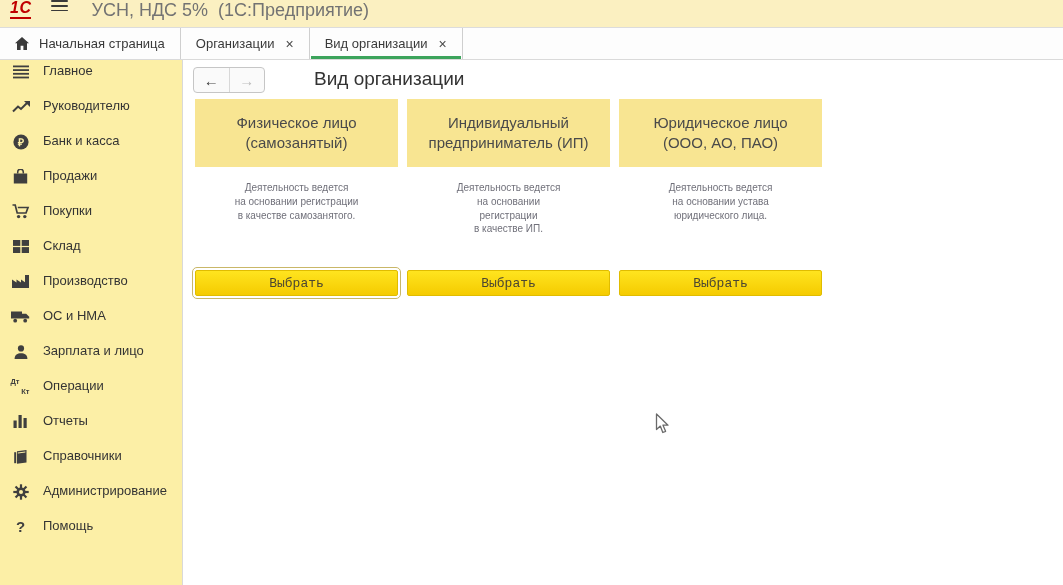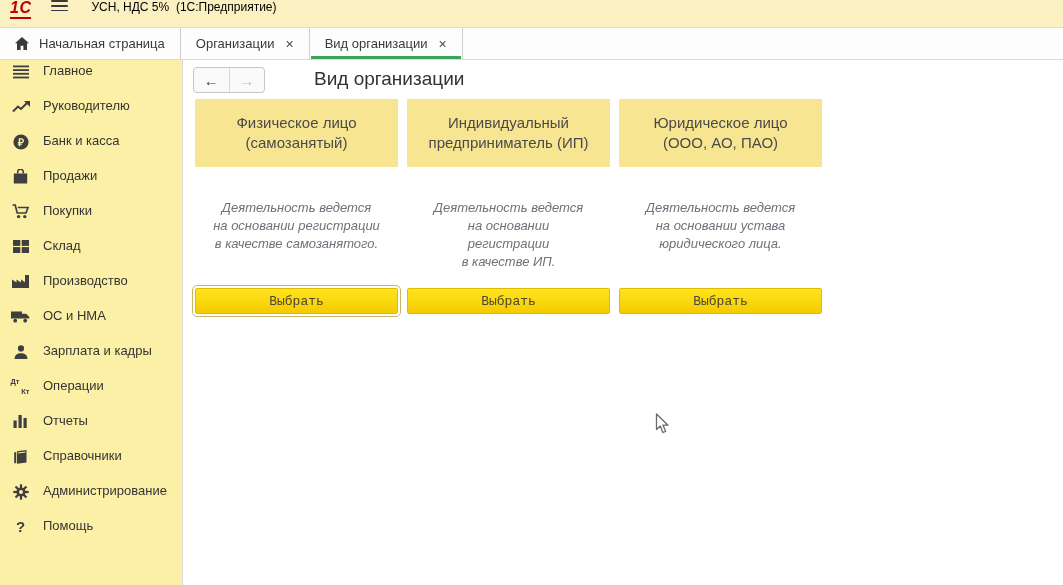--- a/index.html
+++ b/index.html
@@ -13,21 +13,21 @@
     position:absolute;top:0;left:0;width:1063px;height:28px;box-sizing:border-box;
     background:#FBF0C1;border-bottom:1px solid #DCDCDC;
     display:flex;align-items:flex-start;
   }
   .logo{
     margin-left:10px;font-weight:bold;font-style:italic;font-size:16px;
     color:#C00000;border-bottom:2px solid #C00000;line-height:1.05;letter-spacing:.5px;
   }
   .hamburger{margin-left:20px;width:17px;display:flex;flex-direction:column;gap:3px;cursor:pointer}
   .hamburger i{display:block;height:1.8px;background:#3a3a3a;border-radius:1px}
-  .win-title{margin-left:23px;font-size:12px;color:#000000;white-space:pre}
+  .win-title{margin-left:23px;font-size:18px;color:#737373;white-space:pre}
   
   .tabbar{
     position:absolute;top:28px;left:0;width:1063px;height:32px;box-sizing:border-box;
     background:#FDFDFD;border-bottom:1px solid #DADADA;display:flex;align-items:stretch;
   }
   .tab{
     display:flex;align-items:center;padding:0 15px;position:relative;
     border-right:1px solid #CFCFCF;font-size:13px;color:#3a3a3a;cursor:pointer;
   }
   .tab .tab-home-icon{display:flex;margin-right:10px}
@@ -60,22 +60,22 @@
   .nav-btn.back{color:#3f3f3f;border-right:1px solid #D8D8D8}
   .nav-btn.fwd{color:#BDBDBD}
   .main-title{position:absolute;top:8px;left:131px;font-size:19px;color:#333333;white-space:nowrap}
   .cards{position:absolute;top:39px;left:12px;display:grid;grid-template-columns:repeat(3,203px);column-gap:9px}
   .card{display:flex;flex-direction:column}
   .card-header{
     height:68px;background:#F8E592;display:flex;align-items:center;justify-content:center;
     text-align:center;font-size:15px;color:#4a4a4a;line-height:1.35;white-space:pre-line;
   }
   .card-desc{
-    height:89px;margin-top:32px;text-align:center;font-size:13px;color:#70707A;
-    line-height:1.38;white-space:pre-line;font-style:italic;
+    height:89px;margin-top:14px;text-align:center;font-size:10px;color:#70707A;
+    line-height:1.38;white-space:pre-line;
   }
   .card-btn{
     height:26px;width:100%;box-sizing:border-box;cursor:pointer;
     background:linear-gradient(#FFE41F,#F5CB00);border:1px solid #E0BC00;border-radius:2px;
     font-family:Liberation Mono, monospace;font-size:13px;color:#4b4632;
   }
   .card-btn.focused{outline:1px solid #C9B768;outline-offset:2px}
   
   .cursor{position:absolute;left:655px;top:413px;pointer-events:none}
 </style>
@@ -198,21 +198,21 @@
         </span>
     <span class="side-label">ОС и НМА</span>
   </div>
       <div class="side-item">
     <span class="side-icon">
           <svg width="14" height="14" viewBox="0 0 14 14">
             <circle cx="7" cy="3.4" r="3.1" fill="#3f3f3f"></circle>
             <path d="M0.6 14c0-4.1 2.9-5.7 6.4-5.7s6.4 1.6 6.4 5.7z" fill="#3f3f3f"></path>
           </svg>
         </span>
-    <span class="side-label">Зарплата и кадры</span>
+    <span class="side-label">Зарплата и лицо</span>
   </div>
       <div class="side-item">
     <span class="side-icon">
           <span class="dtkt">
             <i>Дт</i>
             <i>Кт</i>
           </span>
         </span>
     <span class="side-label">Операции</span>
   </div>

